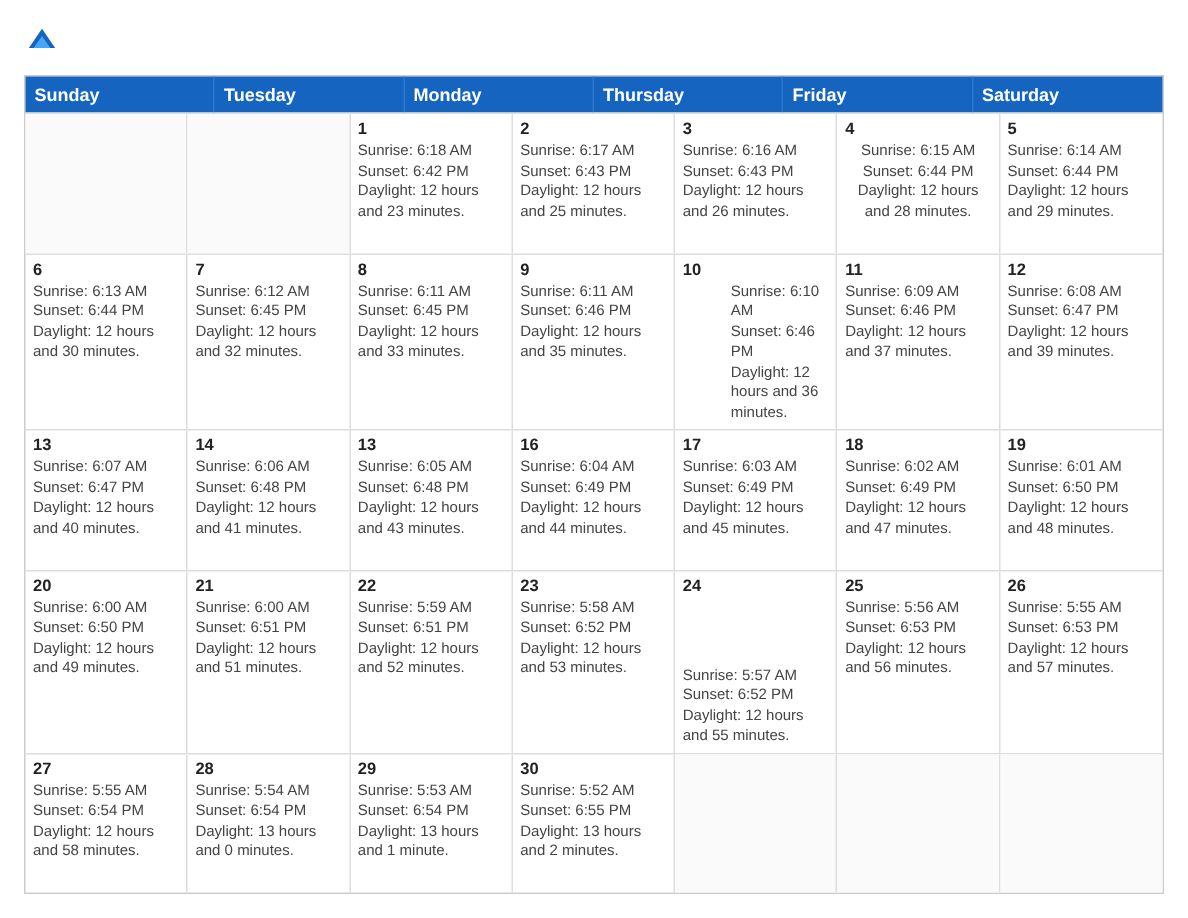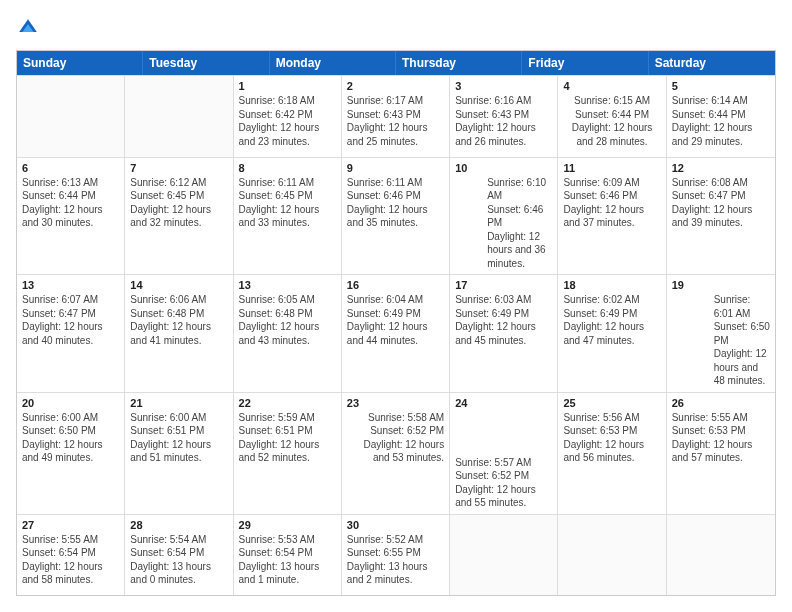--- a/index.html
+++ b/index.html
@@ -248,21 +248,21 @@
 Daylight: 12 hours and 45 minutes.</div>
           </div>
           <div class="cal-cell">
             <div class="day-num">18</div>
             <div class="day-info" style="white-space: pre-line;">Sunrise: 6:02 AM
 Sunset: 6:49 PM
 Daylight: 12 hours and 47 minutes.</div>
           </div>
           <div class="cal-cell">
             <div class="day-num">19</div>
-            <div class="day-info" style="white-space: pre-line; margin-left: 42px;">Sunrise: 6:01 AM
+            <div class="day-info" style="white-space: pre-line;">Sunrise: 6:01 AM
 Sunset: 6:50 PM
 Daylight: 12 hours and 48 minutes.</div>
           </div>
         </div>
         <div class="cal-row">
           <div class="cal-cell">
             <div class="day-num">20</div>
             <div class="day-info" style="white-space: pre-line;">Sunrise: 6:00 AM
 Sunset: 6:50 PM
 Daylight: 12 hours and 49 minutes.</div>
@@ -274,21 +274,21 @@
 Daylight: 12 hours and 51 minutes.</div>
           </div>
           <div class="cal-cell">
             <div class="day-num">22</div>
             <div class="day-info" style="white-space: pre-line;">Sunrise: 5:59 AM
 Sunset: 6:51 PM
 Daylight: 12 hours and 52 minutes.</div>
           </div>
           <div class="cal-cell">
             <div class="day-num">23</div>
-            <div class="day-info" style="white-space: pre-line; text-align: right;">Sunrise: 5:58 AM
+            <div class="day-info" style="white-space: pre-line;">Sunrise: 5:58 AM
 Sunset: 6:52 PM
 Daylight: 12 hours and 53 minutes.</div>
           </div>
           <div class="cal-cell">
             <div class="day-num">24</div>
             <div class="day-info" style="white-space: pre-line; margin-top: 45px;">Sunrise: 5:57 AM
 Sunset: 6:52 PM
 Daylight: 12 hours and 55 minutes.</div>
           </div>
           <div class="cal-cell">

